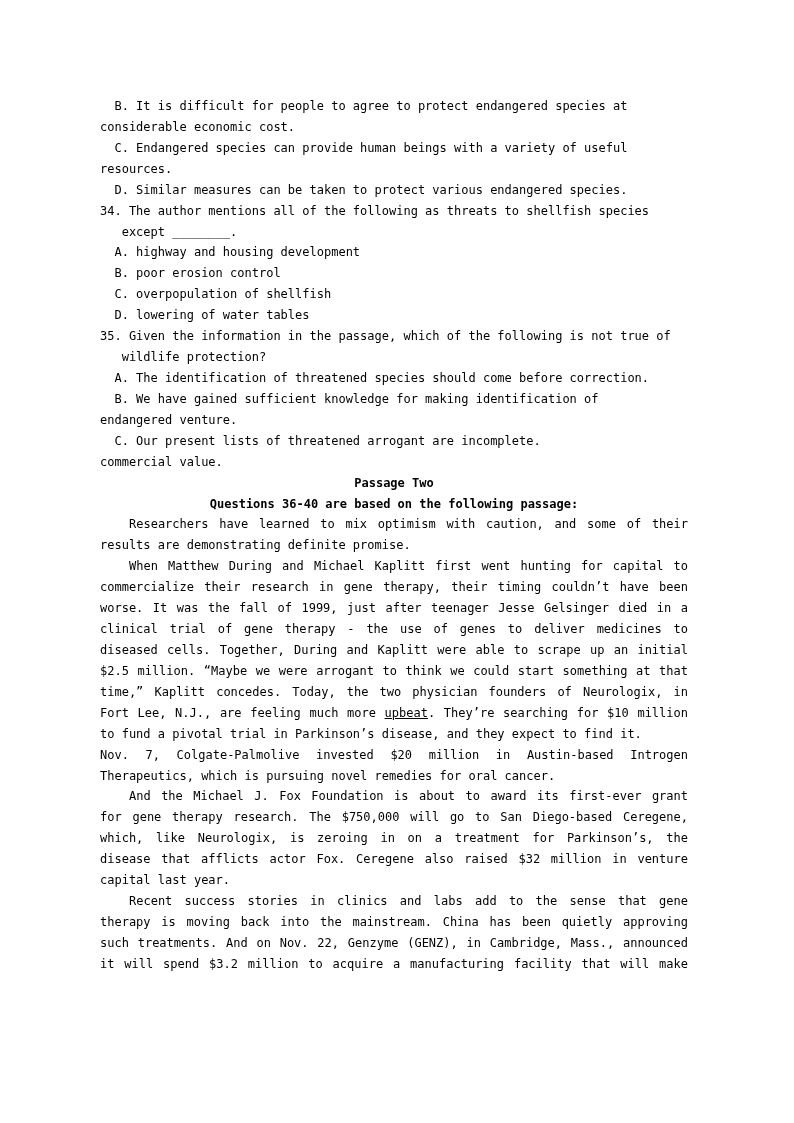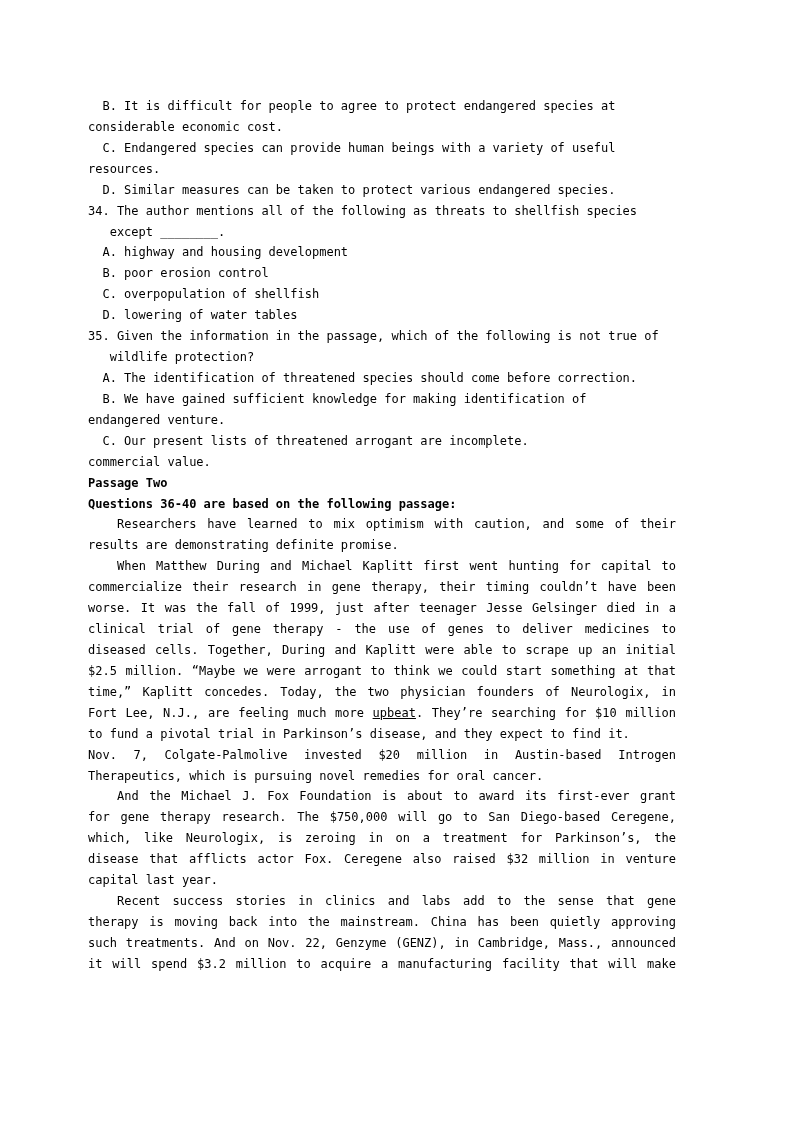--- a/index.html
+++ b/index.html
@@ -11,21 +11,21 @@
     position: relative;
     width: 794px;
     height: 1123px;
     background: #ffffff;
     overflow: hidden;
     font-family: "DejaVu Sans Mono", "Liberation Mono", monospace;
     color: #000000;
   }
   .text-block {
     position: absolute;
-    left: 88px;
+    left: 100px;
     top: 96px;
     width: 588px;
     font-size: 12px;
     line-height: 20.93px;
   }
   .line {
     height: 20.93px;
   }
   .line.l {
     white-space: pre;
@@ -34,20 +34,21 @@
   .line.j {
     white-space: normal;
     text-align: justify;
     text-align-last: justify;
   }
   .line.ind {
     text-indent: 29px;
   }
   .line.b {
     font-weight: bold;
+    text-align: center;
   }
   .u {
     text-decoration: underline;
   }
 </style>
 </head>
 <body>
 
 <div class="page">
   <div class="text-block" id="text-block">

